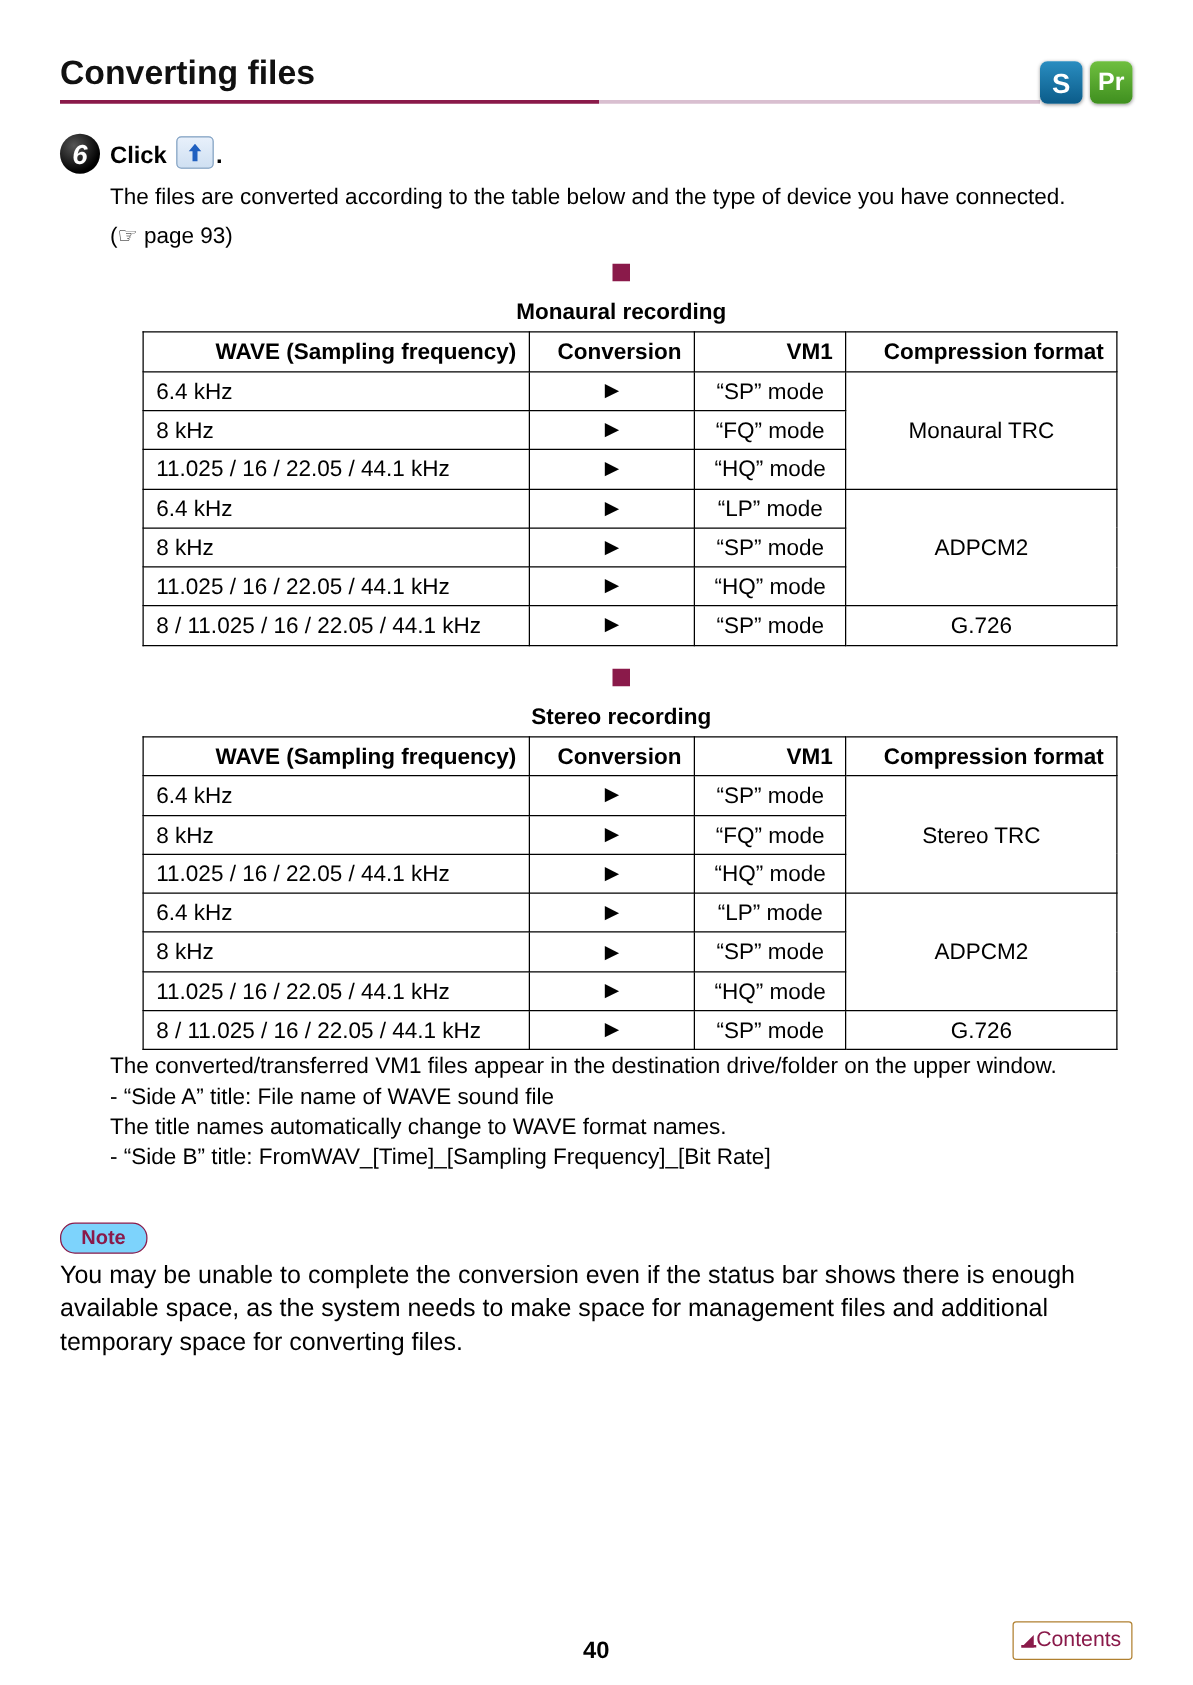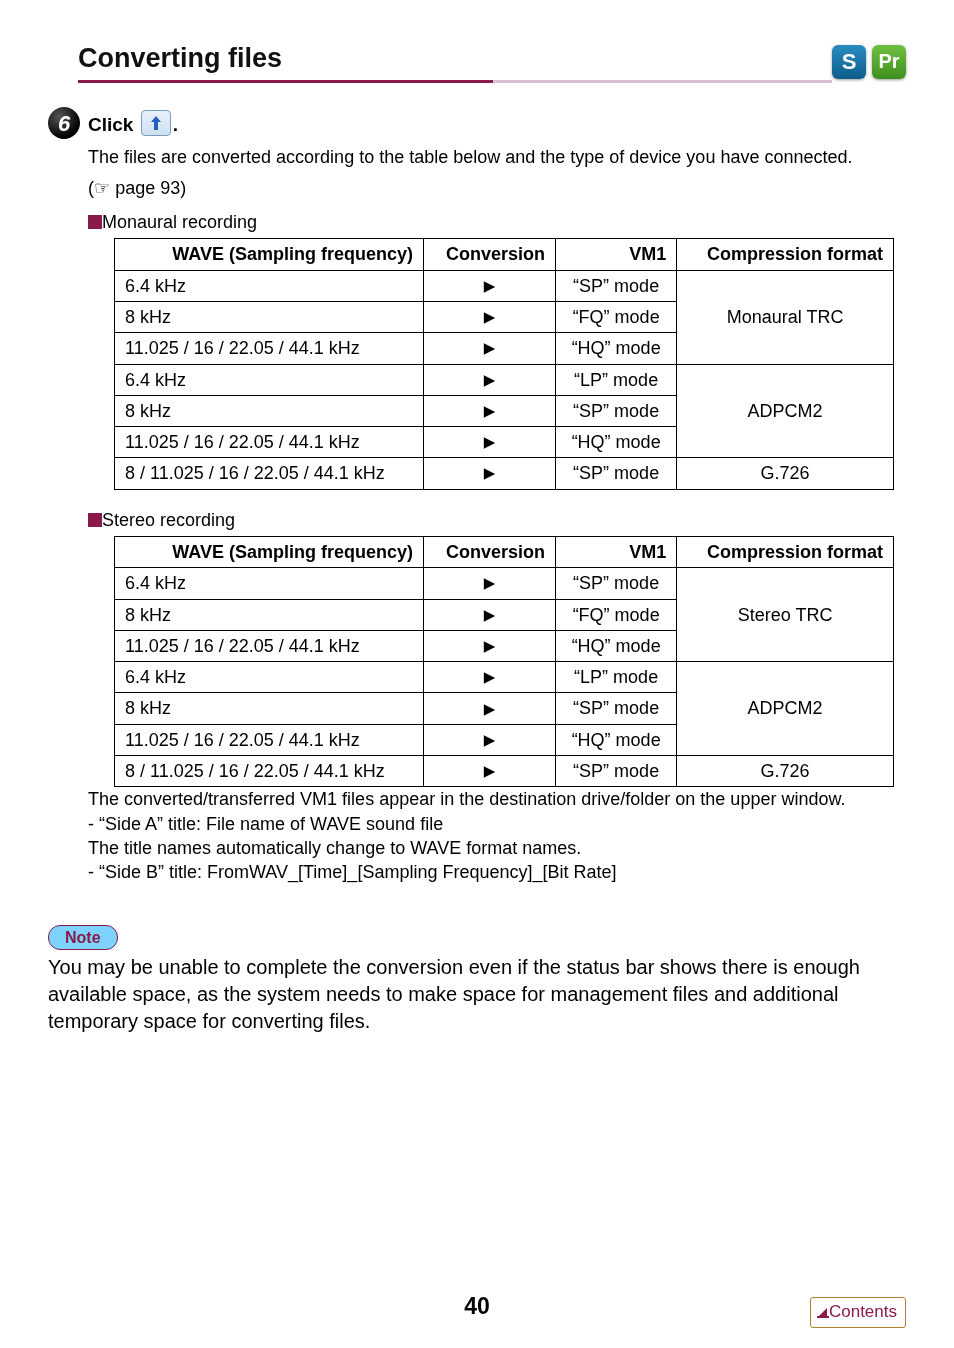--- a/index.html
+++ b/index.html
@@ -8,21 +8,21 @@
     width: 954px;
     margin: 0 auto;
     background: #fff;
     color: #000;
     font-size: 18px;
     line-height: 1.35;
     padding: 40px 48px 30px 48px;
     position: relative;
     min-height: 1348px;
   }
-  .topbar { display: flex; justify-content: space-between; align-items: center; margin-left: 30px; }
+  .topbar { display: flex; justify-content: space-between; align-items: flex-end; }
   .page-title { font-size: 27px; font-weight: bold; color: #111; }
   .title-rule {
     height: 3px; background: linear-gradient(to right, #8a1a4a 0, #8a1a4a 55%, #d9bfd0 55%, #d9bfd0 100%);
     margin-top: 4px;
   }
   .badges { display: flex; gap: 6px; }
   .badge {
     width: 34px; height: 34px; border-radius: 6px;
     display: flex; align-items: center; justify-content: center;
     color: #fff; font-weight: bold; font-size: 22px;
@@ -44,21 +44,21 @@
     width: 30px; height: 26px; border: 1px solid #7a9cc0; border-radius: 4px;
     background: linear-gradient(#e8f0fb,#cfe0f2);
     margin: 0 2px;
   }
   .upload-btn svg { display: block; }
 
   .body-indent { margin-left: 40px; }
   .para { margin-top: 6px; }
   .pointer { font-family: "DejaVu Sans", Arial, sans-serif; }
 
-  .subhead { display: flex; align-items: center; gap: 0; margin-top: 10px; font-weight: normal; }
+  .subhead { display: flex; align-items: center; gap: 12px; margin-top: 10px; font-weight: bold; flex-direction: column; }
   .sq { width: 14px; height: 14px; background: #8a1a4a; display: inline-block; }
 
   table.conv {
     border-collapse: collapse; width: 780px; margin-top: 4px; margin-left: 26px;
     font-size: 18px;
   }
   table.conv th, table.conv td {
     border: 1px solid #000; padding: 3px 10px; text-align: left; vertical-align: middle;
   }
   table.conv th { text-align: right; font-weight: bold; }
@@ -68,22 +68,22 @@
   .post-para { margin-left: 40px; }
 
   .note-pill {
     display: inline-block; border: 1px solid #8a1a4a; border-radius: 12px;
     padding: 1px 16px; color: #8a1a4a; font-weight: bold; font-size: 16px;
     margin-top: 40px; background: #7dd3fc;
   }
   .note-text { font-size: 20px; margin-top: 4px; }
 
   .page-num {
-    position: absolute; bottom: 26px; left: 0; width: 100%;
-    text-align: center; font-weight: bold; font-size: 23px;
+    position: absolute; bottom: 14px; left: 0; width: 100%;
+    text-align: center; font-weight: bold; font-size: 19px;
   }
   .contents-btn {
     position: absolute; bottom: 20px; right: 48px;
     border: 1.5px solid #b08030; border-radius: 3px;
     padding: 3px 8px 3px 6px; display: flex; align-items: center; gap: 0;
     background: #fff; font-size: 17px; color: #8a1a4a;
   }
   .contents-btn .tri {
     width: 0; height: 0; border-left: 10px solid transparent; border-bottom: 10px solid #8a1a4a;
   }

